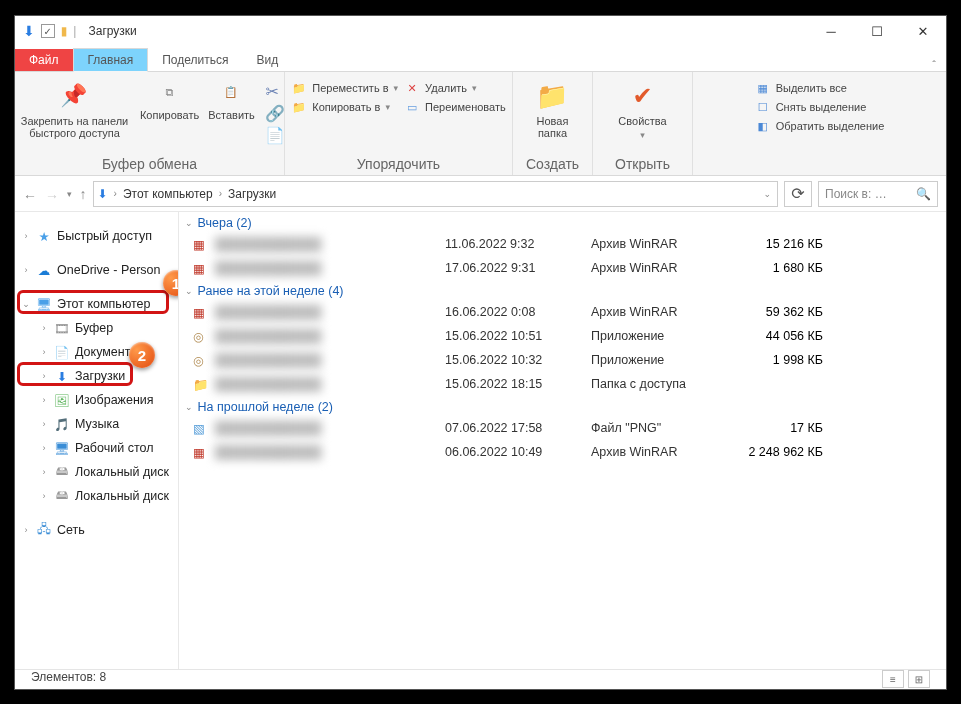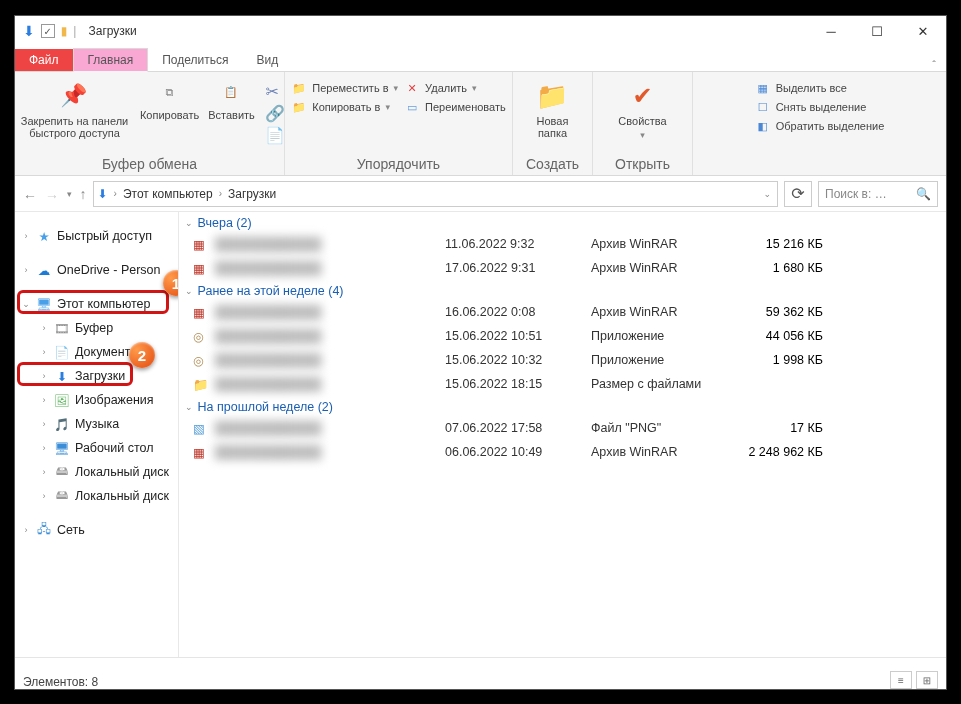--- a/index.html
+++ b/index.html
@@ -6,21 +6,21 @@
 body { background: #000; width: 961px; height: 704px; overflow: hidden; }
 .window { position: absolute; left: 14px; top: 15px; width: 933px; height: 675px; background: #fff; border: 1px solid #555; display: flex; flex-direction: column; }
 .titlebar { height: 30px; display: flex; align-items: center; background: #fff; font-size: 12px; }
 .titlebar .qat { display: flex; align-items: center; gap: 6px; padding-left: 8px; }
 .titlebar .title { margin-left: 12px; color: #333; }
 .titlebar .win-controls { margin-left: auto; display: flex; }
 .titlebar .win-controls span { width: 46px; height: 30px; display: flex; align-items: center; justify-content: center; font-size: 13px; color: #333; }
 .tabs { height: 26px; display: flex; align-items: flex-end; background: #fff; border-bottom: 1px solid #d9d9d9; padding-left: 0; }
 .tab { padding: 4px 14px; font-size: 12px; color: #555; }
 .tab.file { background: #ef4444; color: #fff; }
-.tab.active { background: #f9a8d4; border: 1px solid #d9d9d9; border-bottom: 1px solid #f5f5f5; position: relative; top: 1px; }
+.tab.active { background: #7dd3fc; border: 1px solid #d9d9d9; border-bottom: 1px solid #f5f5f5; position: relative; top: 1px; }
 .tabs .chev { margin-left: auto; margin-right: 10px; font-size: 11px; color: #777; }
 .ribbon { height: 104px; background: #f5f5f5; border-bottom: 1px solid #d9d9d9; display: flex; }
 .rgroup { border-right: 1px solid #e0e0e0; display: flex; flex-direction: column; align-items: center; position: relative; }
 .rgroup .label { font-size: 14px; color: #666; text-align: center; padding: 2px 0 3px; width: 100%; }
 .rgroup .body { flex: 1; display: flex; align-items: flex-start; padding: 6px; gap: 6px; }
 .big-btn { display: flex; flex-direction: column; align-items: center; justify-content: flex-start; font-size: 11px; color: #444; width: 74px; text-align: center; gap: 3px; padding-top: 2px;}
 .big-btn .ico { width: 32px; height: 32px; display:flex; align-items:center; justify-content:center; }
 .small-btn { display:flex; flex-direction:column; align-items:center; font-size:11px; color:#444; width:56px; text-align:center; gap:3px;}
 .small-btn .ico{width:28px;height:28px;display:flex;align-items:center;justify-content:center;}
 .list-btns { display: flex; flex-direction: column; gap: 3px; padding-top: 2px;}
@@ -47,21 +47,21 @@
 .col-size { width: 120px; text-align: right; padding-right: 18px;}
 .group-h { display:flex; align-items:center; gap:5px; padding: 4px 0 2px 6px; font-size: 12.5px; color: #1a5fb4;}
 .group-h .twisty{ font-size:9px; color:#888;}
 .frow { display: flex; align-items: center; height: 24px; padding-left: 14px;}
 .frow .ficon { width: 22px; display:flex; align-items:center;}
 .frow .fname { width: 230px; }
 .frow .fdate { width: 146px; color:#333;}
 .frow .ftype { width: 130px; color:#333;}
 .frow .fsize { width: 120px; text-align: right; padding-right: 18px; color:#000000;}
 .blur { filter: blur(5px); color: #bbb; }
-.status { height: 32px; border-top: 1px solid #e5e5e5; display:flex; align-items:flex-end; padding: 0 8px; font-size: 12px; color:#444; justify-content:space-between;}
+.status { height: 20px; border-top: 1px solid #e5e5e5; display:flex; align-items:flex-start; padding: 0 16px; font-size: 12px; color:#444; justify-content:space-between;}
 .view-icons { display:flex; gap:4px;}
 .view-icons span { width:22px; height:18px; border:1px solid #ccc; display:flex; align-items:center; justify-content:center; font-size:10px; color:#666;}
 </style>
 </head>
 <body>
 
 <div class="window">
 
   <div class="titlebar">
     <div class="qat">
@@ -325,21 +325,21 @@
             <span class="fdate">15.06.2022 10:32</span>
             <span class="ftype">Приложение</span>
             <span class="fsize">1 998 КБ</span>
           </div>
           <div class="frow">
             <span class="ficon">
               <span style="color:#f0b84b;">📁</span>
             </span>
             <span class="fname blur">████████████</span>
             <span class="fdate">15.06.2022 18:15</span>
-            <span class="ftype">Размер с файлами</span>
+            <span class="ftype">Папка с доступа</span>
             <span class="fsize"></span>
           </div>
           <div class="group-h">
             <span class="twisty">⌄</span>
             <span>На прошлой неделе (2)</span>
           </div>
           <div class="frow">
             <span class="ficon">
               <span style="color:#5aa0da;">▧</span>
             </span>

